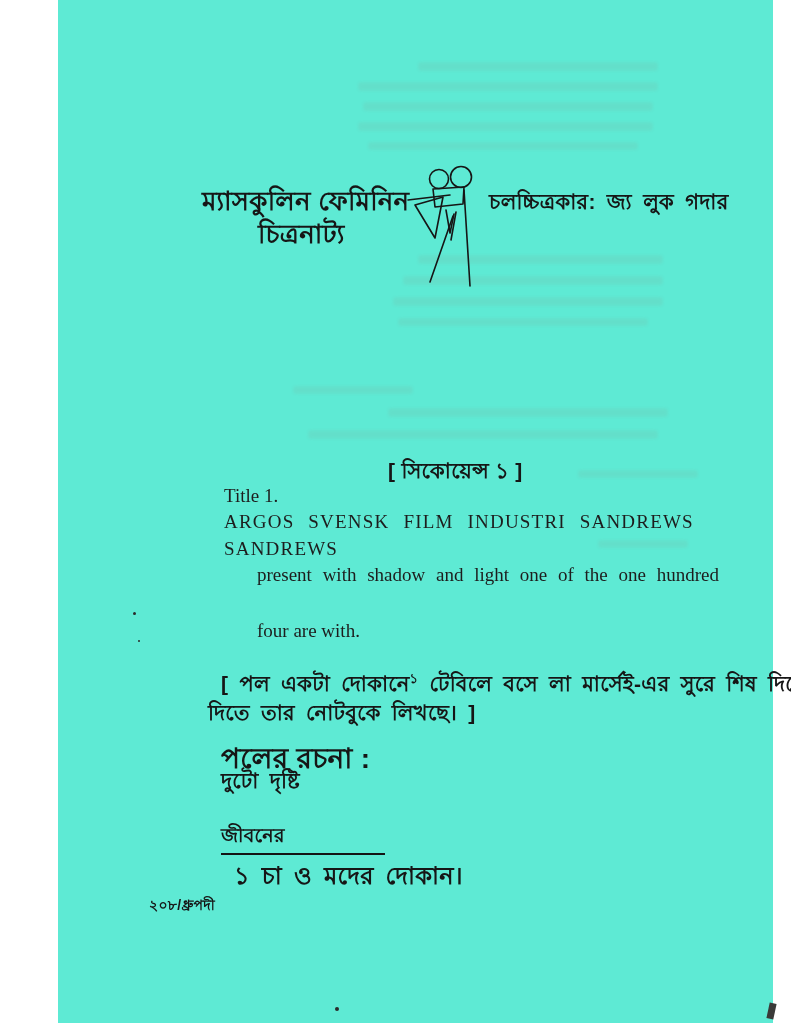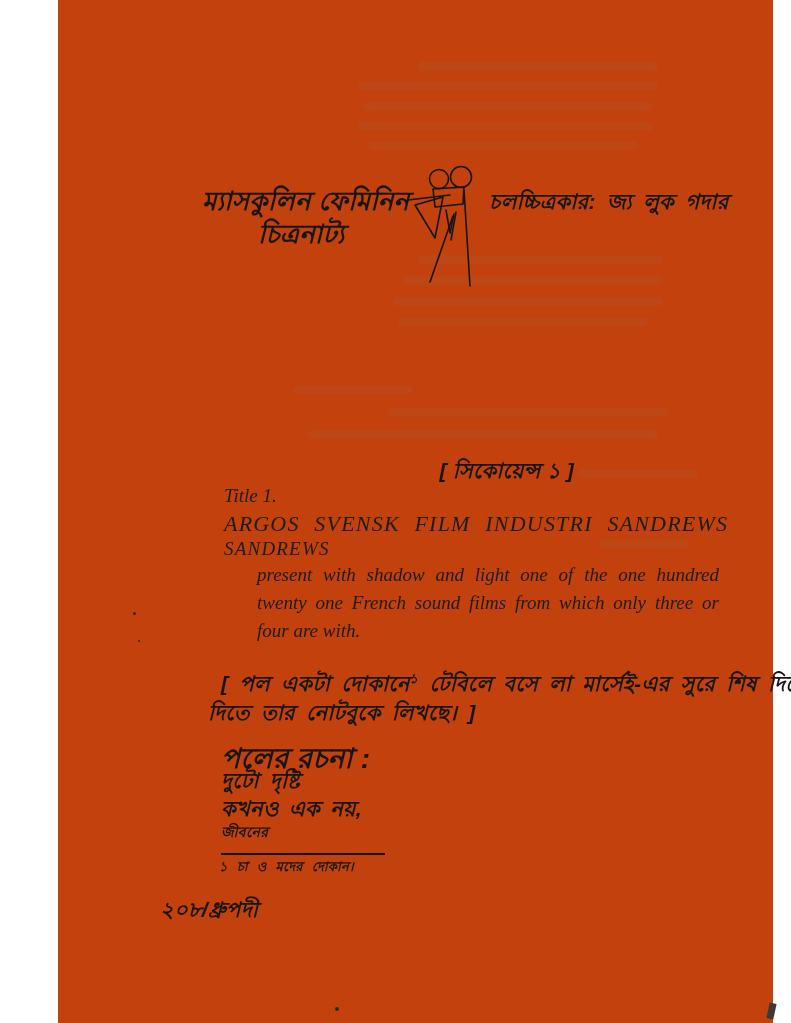--- a/index.html
+++ b/index.html
@@ -3,54 +3,53 @@
 <meta charset="utf-8">
 <style>
   html,body{margin:0;padding:0;background:#ffffff;}
   .canvas{
     position:relative;width:791px;height:1023px;overflow:hidden;
     background:#ffffff;
     font-family:"Liberation Sans",sans-serif;
   }
   .paper{
     position:absolute;left:58px;top:0;width:715px;height:1023px;
-    background:#c2410c;
-    font-style:italic;
+    background:#5eead4;
   }
   
   .bleed{
     position:absolute;background:#8f897c;opacity:0.10;
     filter:blur(1.6px);border-radius:3px;pointer-events:none;
   }
   .speck{position:absolute;background:#2a2a2a;border-radius:50%;}
   .bn{color:#161616;font-weight:700;letter-spacing:0.3px;}
   .abs{position:absolute;white-space:nowrap;}
   .hdr-title1{left:144px;top:181px;font-size:26px;}
   .hdr-title2{left:200px;top:214px;font-size:26px;}
   .hdr-credit{left:431px;top:186px;font-size:21px;word-spacing:5px;}
   .camera{position:absolute;left:348px;top:160px;}
-  .seq-head{left:330px;top:455px;width:186px;text-align:right;font-size:21px;}
+  .seq-head{left:330px;top:455px;width:186px;text-align:left;font-size:21px;}
   .eng{color:#1d1d1d;font-family:"Liberation Serif",serif;}
   .title-label{left:166px;top:485px;font-size:19px;}
-  .caps1{left:166px;top:511px;font-size:22px;letter-spacing:1.2px;word-spacing:8px;}
+  .caps1{left:166px;top:511px;font-size:19px;letter-spacing:1.2px;word-spacing:8px;}
   .caps2{left:166px;top:538px;font-size:19px;letter-spacing:1.2px;}
   .body-line{position:absolute;left:166px;width:462px;font-size:19px;
     font-family:"Liberation Serif",serif;color:#1d1d1d;margin-left:33px;}
   .jfull{text-align:justify;text-align-last:justify;}
   .bl0{top:564px;} .bl1{top:592px;} .bl2{top:620px;}
   .stage1{left:163px;top:668px;font-size:21px;word-spacing:5px;}
   .stage2{left:150px;top:697px;font-size:21px;word-spacing:5px;}
   .stage1 sup{font-size:13px;vertical-align:super;}
   .poem-intro{left:163px;top:737px;font-size:28px;}
   .poem0{left:163px;top:765px;font-size:21px;word-spacing:5px;}
   .poem1{left:163px;top:793px;font-size:21px;word-spacing:4px;}
-  .poem2{left:163px;top:821px;font-size:14px;}
+  .poem2{left:163px;top:821px;font-size:19px;}
   .fn-rule{position:absolute;left:163px;top:853px;width:164px;height:2px;background:#141414;}
-  .fn-text{left:161px;top:857px;font-size:13px;word-spacing:5px;}
-  .footer-num{left:102px;top:894px;font-size:21px;}
+  .fn-text{left:176px;top:857px;font-size:24px;word-spacing:5px;}
+  .footer-num{left:91px;top:894px;font-size:14px;}
   .corner-mark{position:absolute;right:-2px;bottom:4px;width:7px;height:16px;
     background:#3a3a38;transform:rotate(12deg);}
 </style>
 </head>
 <body>
 
 <div class="canvas">
   <div class="paper">
 
     <div class="bleed" style="left:360px;top:62px;width:240px;height:9px;"></div>
@@ -84,29 +83,27 @@
     </svg>
 
     <div class="abs bn hdr-credit">চলচ্চিত্রকার: জ্য লুক গদার</div>
 
     <div class="abs bn seq-head">[ সিকোয়েন্স ১ ]</div>
 
     <div class="abs eng title-label">Title 1.</div>
     <div class="abs eng caps1">ARGOS SVENSK FILM INDUSTRI SANDREWS</div>
     <div class="abs eng caps2">SANDREWS</div>
     <div class="body-line jfull bl0">present with shadow and light one of the one hundred</div>
-    <div class="body-line jfull bl1">twenty one French sound films from which only three or</div>
     <div class="body-line bl2">four are with.</div>
 
     <div class="abs bn stage1"><span>[ পল একটা দোকানে</span><sup>১</sup><span> টেবিলে বসে লা মার্সেই-এর সুরে শিষ দিতে</span></div>
     <div class="abs bn stage2">দিতে তার নোটবুকে লিখছে। ]</div>
 
     <div class="abs bn poem-intro">পলের রচনা :</div>
     <div class="abs bn poem0">দুটো দৃষ্টি</div>
-    <div class="abs bn poem1">কখনও এক নয়,</div>
     <div class="abs bn poem2">জীবনের</div>
 
     <div class="fn-rule"></div>
     <div class="abs bn fn-text">১ চা ও মদের দোকান।</div>
 
     <div class="abs bn footer-num">২০৮/ধ্রুপদী</div>
 
     <div class="speck" style="left:75px;top:612px;width:3px;height:3px;"></div>
     <div class="speck" style="left:80px;top:640px;width:2px;height:2px;"></div>
     <div class="speck" style="left:277px;top:1007px;width:4px;height:4px;"></div>

